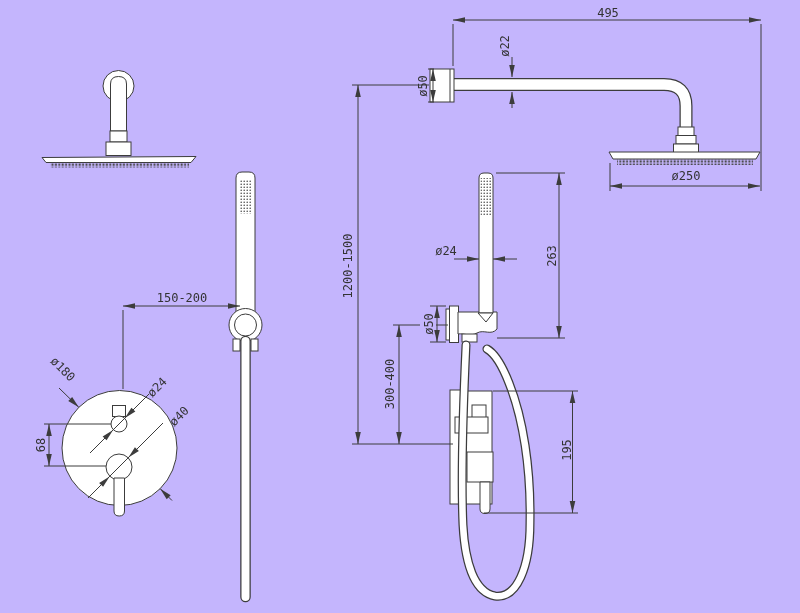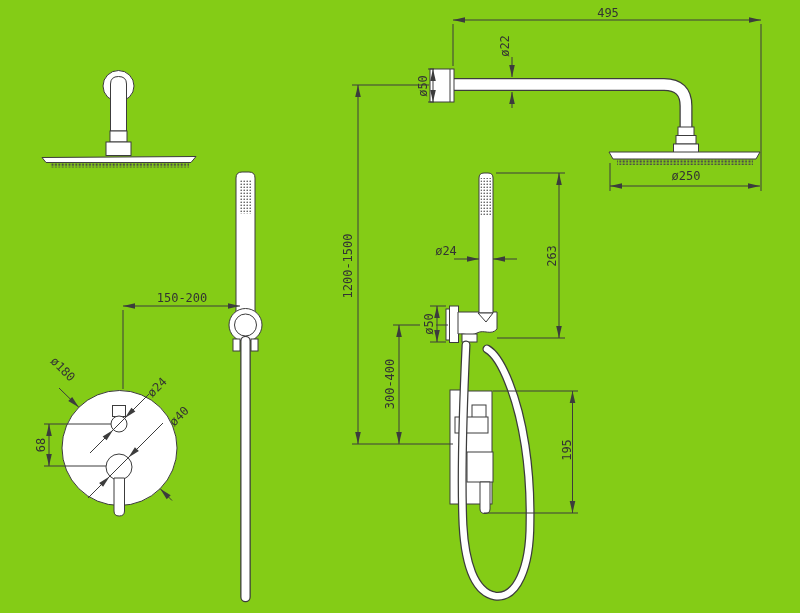--- a/index.html
+++ b/index.html
@@ -1,16 +1,16 @@
 <!DOCTYPE html>
 <html><head>
 <meta charset="utf-8">
 <style>
   html,body{margin:0;padding:0;background:#ffffff;}
-  .canvas{position:relative;width:800px;height:613px;background:#84cc16;overflow:hidden;}
+  .canvas{position:relative;width:800px;height:613px;background:#c4b5fd;overflow:hidden;}
   .ln{stroke:#3c3c3c;stroke-width:1;fill:none;}
   .fw{fill:#ffffff;stroke:#3c3c3c;stroke-width:1;}
   .dim{font-family:"DejaVu Sans Mono","Liberation Mono",monospace;font-size:12px;fill:#333333;}
   .tubeO{stroke:#3c3c3c;fill:none;}
   .tubeI{stroke:#ffffff;fill:none;}
 </style>
 </head>
 <body>
 
 <div class="canvas">

